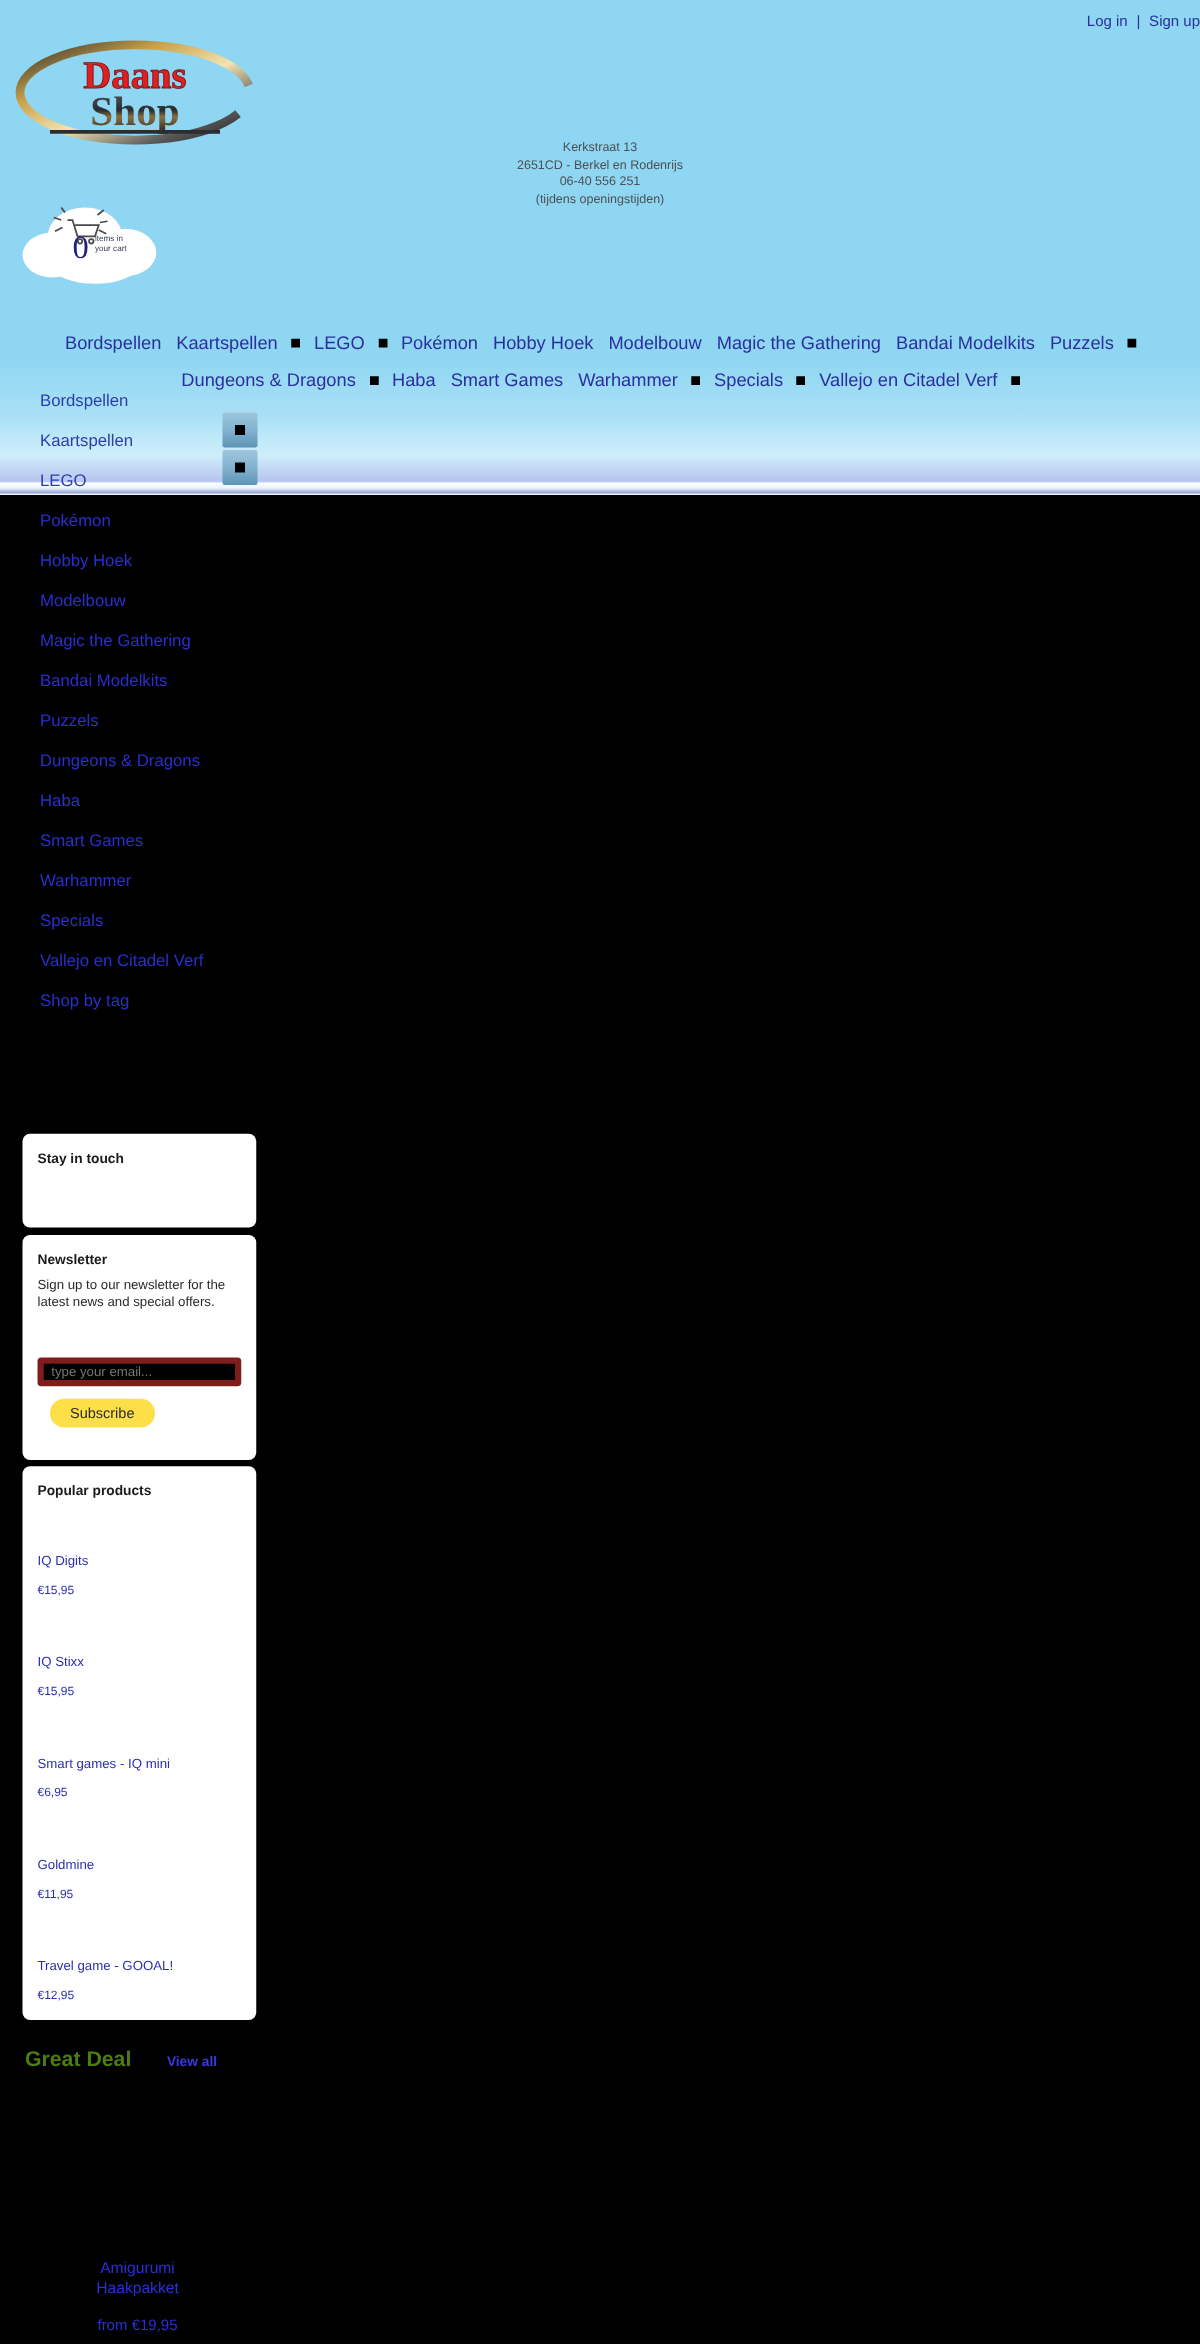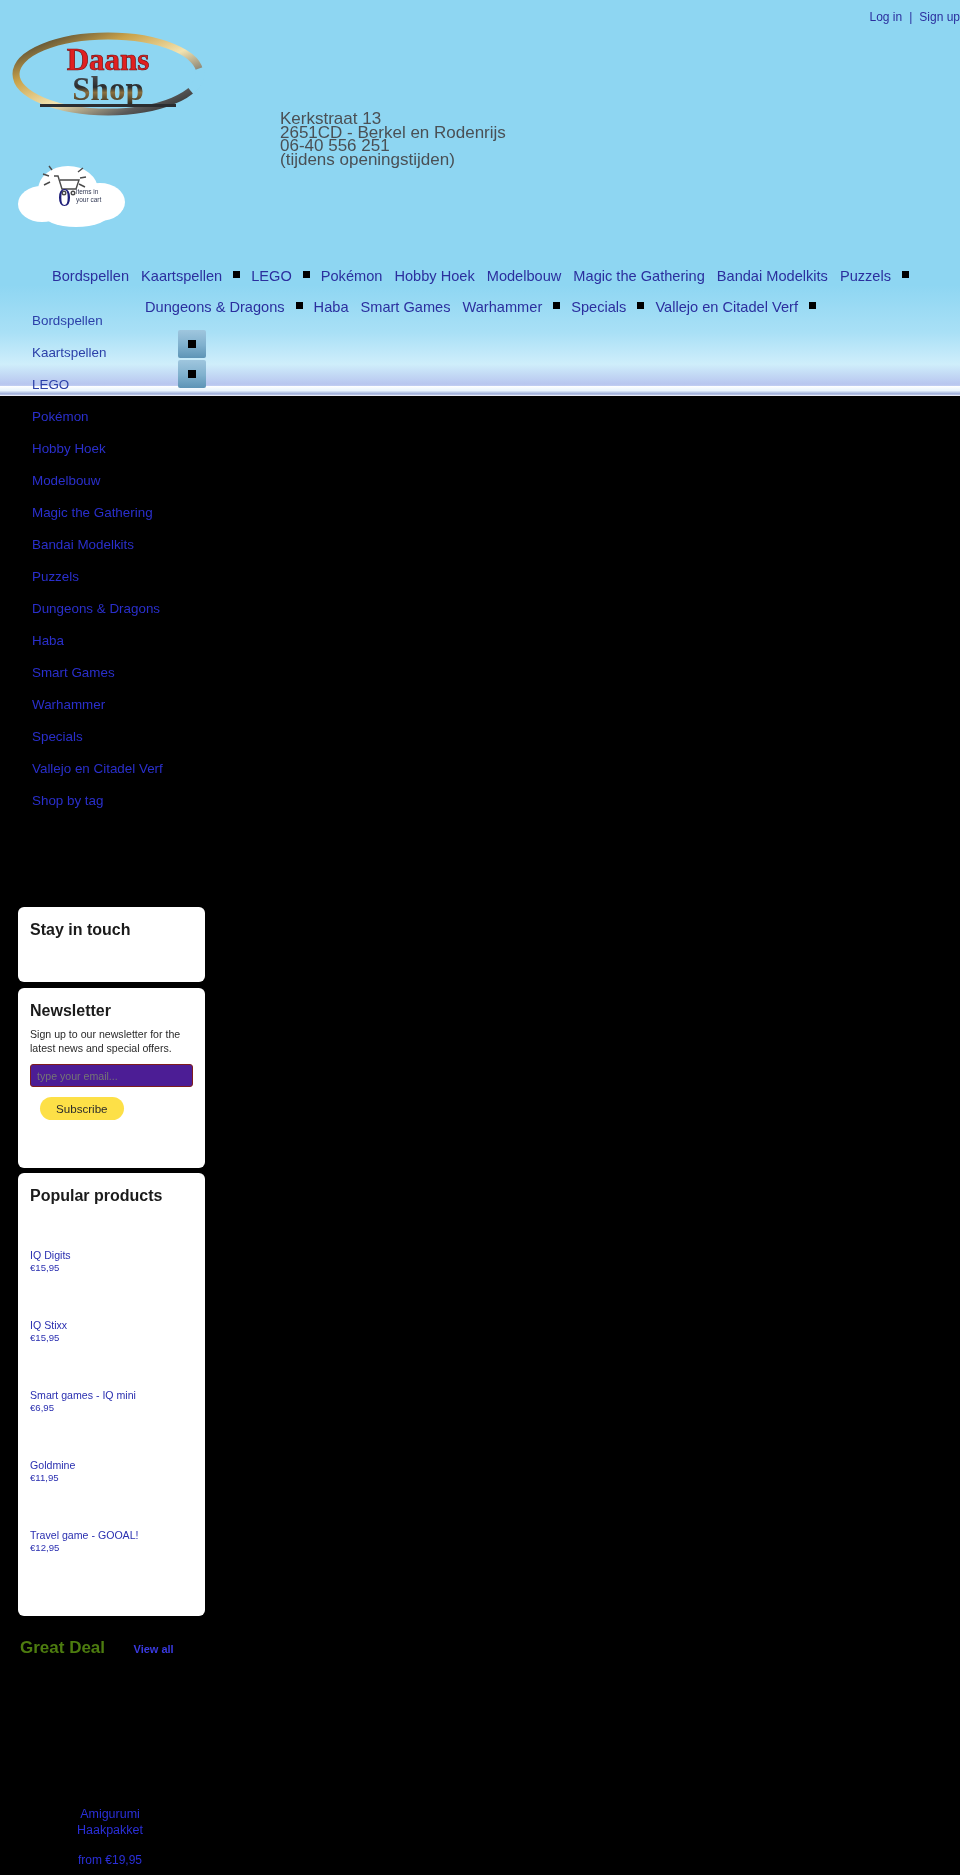--- a/index.html
+++ b/index.html
@@ -33,21 +33,21 @@
 
   
   .logo {
     position:absolute; left: 8px; top: 28px; width: 200px; height: 92px;
   }
   .logo svg { display:block; }
 
   
   .address {
     position:absolute; left: 280px; top: 112px; width: 400px;
-    font-size: 17px; line-height: 13.6px; color:#4a5055;
+    text-align:center; font-size: 10px; line-height: 13.6px; color:#4a5055;
   }
 
   
   .cart-cloud { position:absolute; left: 16px; top: 158px; width: 120px; height: 72px; }
   .cart-cloud svg { display:block; }
   .cart-count {
     position:absolute; left: 58px; top: 185px;
     font-size: 26px; color:#20207a; font-family:"Liberation Serif", serif; line-height:26px;
   }
   .cart-label {
@@ -89,41 +89,42 @@
   }
 
   
   .card {
     position:absolute; left: 18px; width: 187px;
     background:#ffffff; border-radius: 6px;
     box-shadow: 0 1px 2px rgba(0,0,0,0.35);
   }
   .card h3 {
     margin: 0; padding: 14px 12px 6px 12px;
-    font-size: 16px; color:#1b1b1b; font-weight: bold;
+    font-size: 11px; color:#1b1b1b; font-weight: bold;
   }
   .card .body { padding: 0 12px 14px 12px; }
   .nl-text { font-size: 10.6px; color:#2a2a2a; line-height: 13.5px; margin: 2px 0 9px 0; }
   .nl-input {
-    width: 100%; height: 23px; border: 1px solid #7f1d1d; border-radius: 3px;
-    font-size: 10.6px; color:#8a8a8a; padding: 0 6px; background:#4c1d95;
+    width: 100%; height: 23px; border: 5px solid #7f1d1d; border-radius: 3px;
+    font-size: 10.6px; color:#8a8a8a; padding: 0 6px; background:#000000;
     font-family:"Liberation Sans", sans-serif;
+    margin-top:28px;
   }
   .nl-btn {
     margin-top: 10px; margin-left: 10px; border: none; border-radius: 12px;
     background:#fde047; color:#2b2b2b; font-size: 11.6px;
     padding: 5px 16px; cursor: pointer; font-family:"Liberation Sans", sans-serif;
   }
 
   
   .prod { padding: 0; margin: 0; }
   .prod-item { padding: 12px 0 8px 0; }
   .prod-thumb { width: 100%; height: 26px; }
   .prod-name { font-size: 10.6px; color:#2a2fb0; line-height: 13px; text-decoration:none; display:block; }
-  .prod-price { font-size: 9.6px; color:#2a2fb0; margin-top: 0; }
+  .prod-price { font-size: 9.6px; color:#2a2fb0; margin-top: 11px; }
 
   
   .deal-head { position:absolute; left: 20px; top: 1638px; white-space: nowrap; }
   .deal-title { font-size: 17px; color:#4d7c0f; font-weight:bold; display:inline-block; }
   .deal-viewall {
     font-size: 11px; color:#3a3ae0; text-decoration:none; margin-left: 24px;
     display:inline-block; font-weight:bold;
   }
 
   .bottom-prod {

